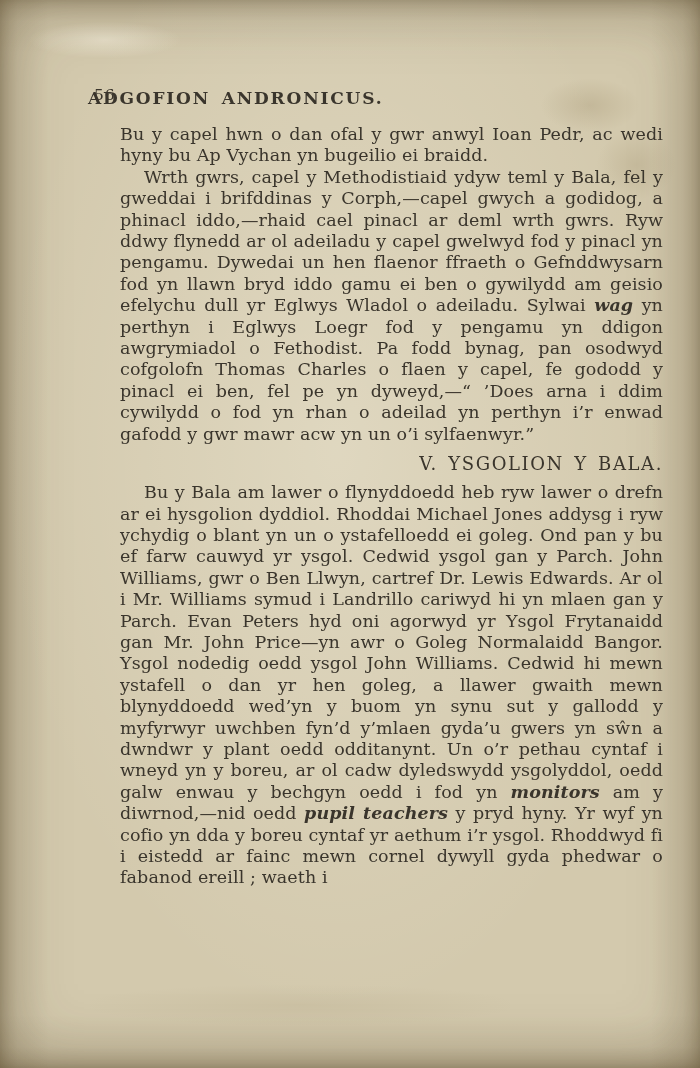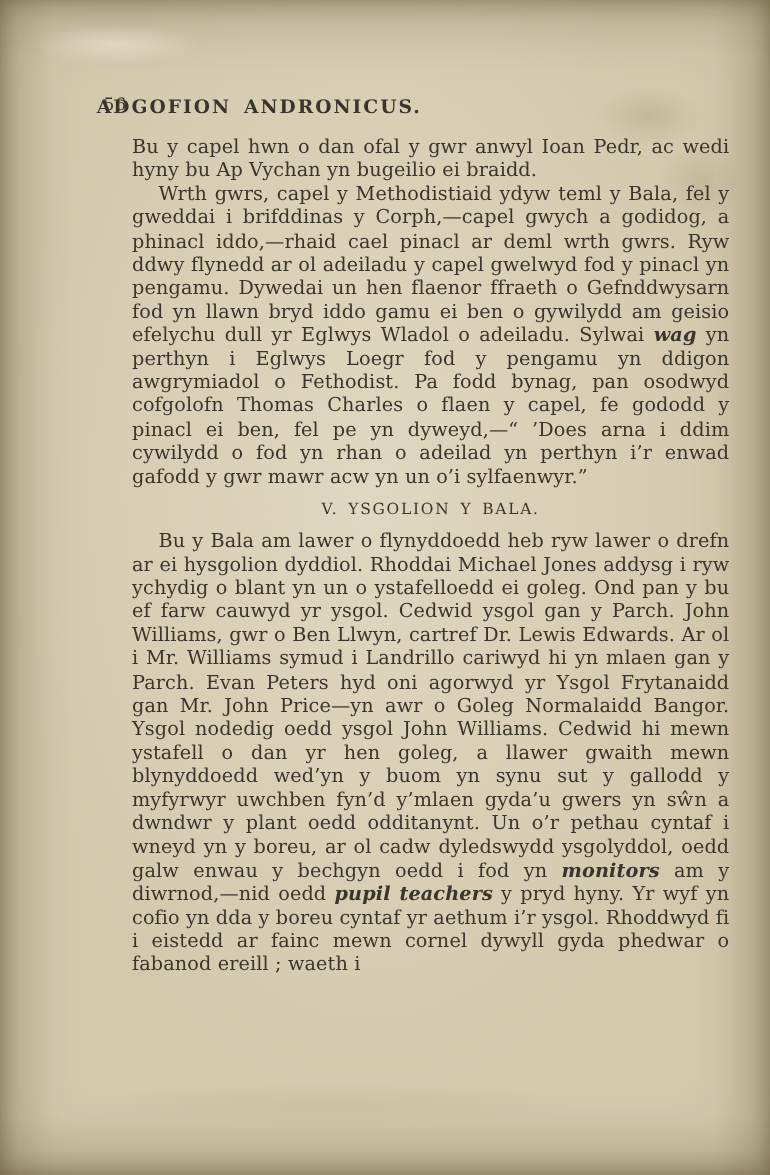--- a/index.html
+++ b/index.html
@@ -84,24 +84,24 @@
     font-size: 17.5px;
     line-height: 21.4px;
     text-align: justify;
     text-indent: 24px;
     letter-spacing: 0.1px;
   }
   .para.no-indent { text-indent: 0; }
   .para em { font-style: italic; font-weight: bold; }
   .section-heading {
     margin: 8px 0 8px 0;
-    font-size: 14px;
+    font-size: 18px;
     font-weight: normal;
     line-height: 21px;
-    text-align: center;
+    text-align: right;
     letter-spacing: 1.6px;
     word-spacing: 3px;
   }
 </style>
 </head>
 <body>
 
 <div class="page">
   <div class="stain stain-1"></div>
   <div class="stain stain-2"></div>

